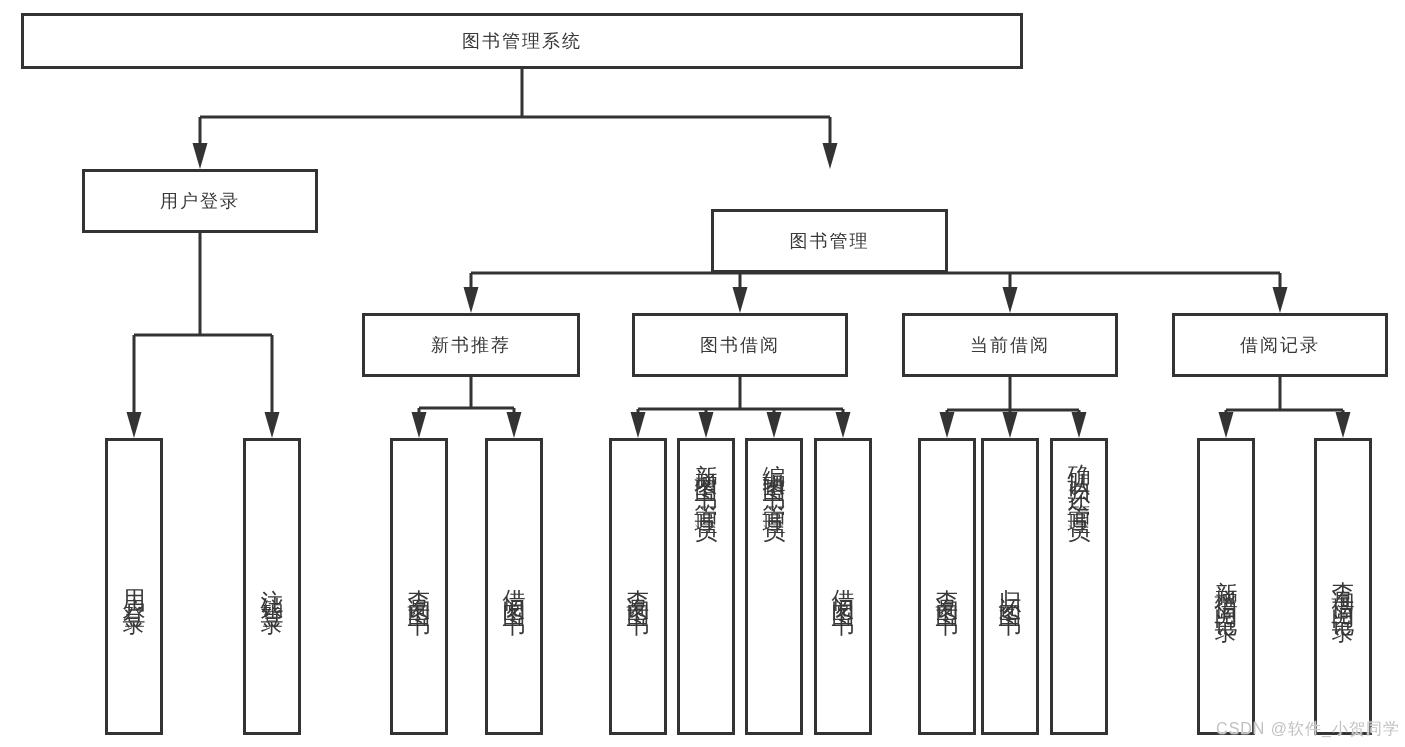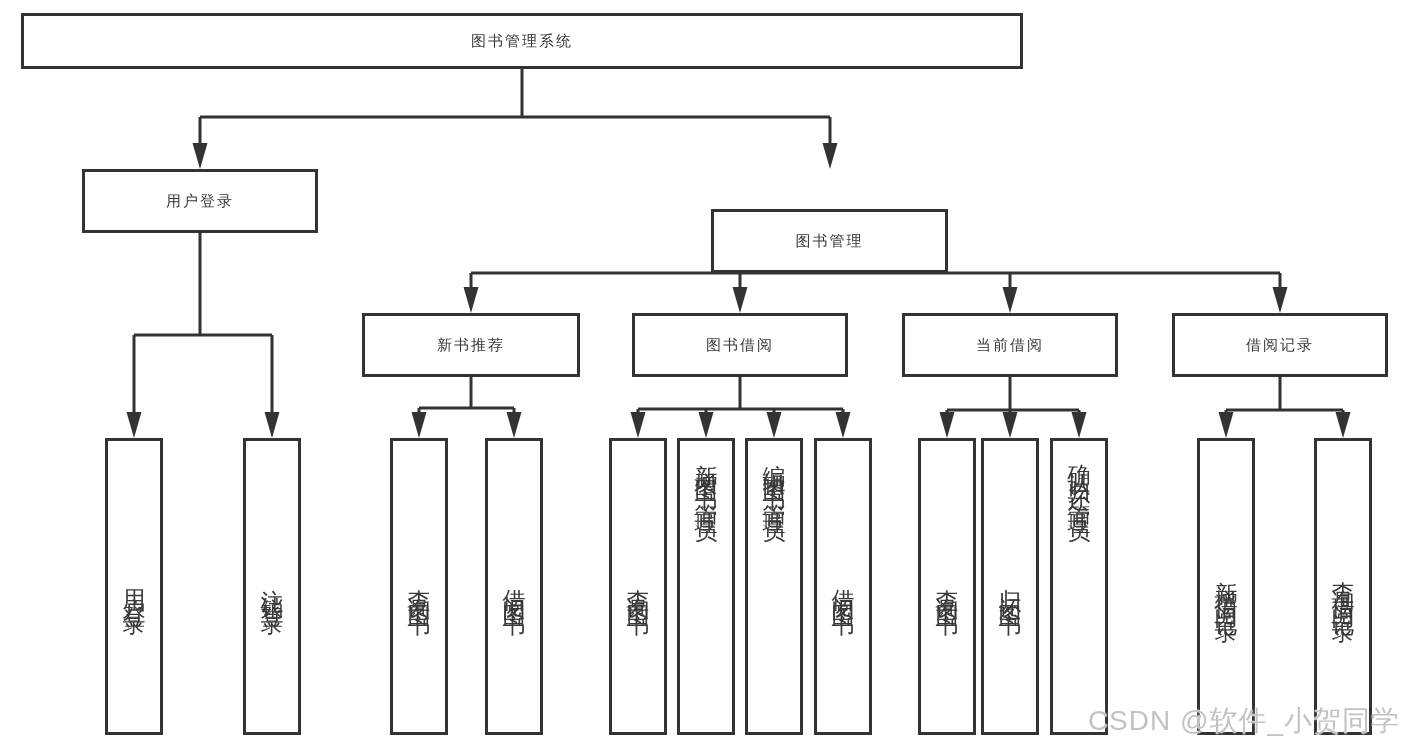--- a/index.html
+++ b/index.html
@@ -24,21 +24,21 @@
     position: absolute;
     box-sizing: border-box;
     border: 3px solid #333333;
     background: #ffffff;
     display: flex;
     align-items: center;
     justify-content: center;
     color: #383838;
   }
   .h-node {
-    font-size: 15px;
+    font-size: 18px;
     letter-spacing: 2px;
     white-space: nowrap;
   }
   .v-node {
     width: 58px;
     top: 438px;
     height: 297px;
     overflow: hidden;
   }
   .v-node .v-text {
@@ -52,21 +52,21 @@
   .v-node.align-top {
     align-items: flex-start;
   }
   .v-node.align-top .v-text {
     padding-top: 5px;
   }
   #watermark {
     position: absolute;
     right: 5px;
     bottom: 7px;
-    font-size: 28px;
+    font-size: 16px;
     color: #c2c2c2;
     letter-spacing: 1px;
     z-index: 10;
     text-shadow: 0 0 2px #ffffff, 0 0 1px #ffffff;
     white-space: nowrap;
   }
 </style>
 </head>
 <body>
 

